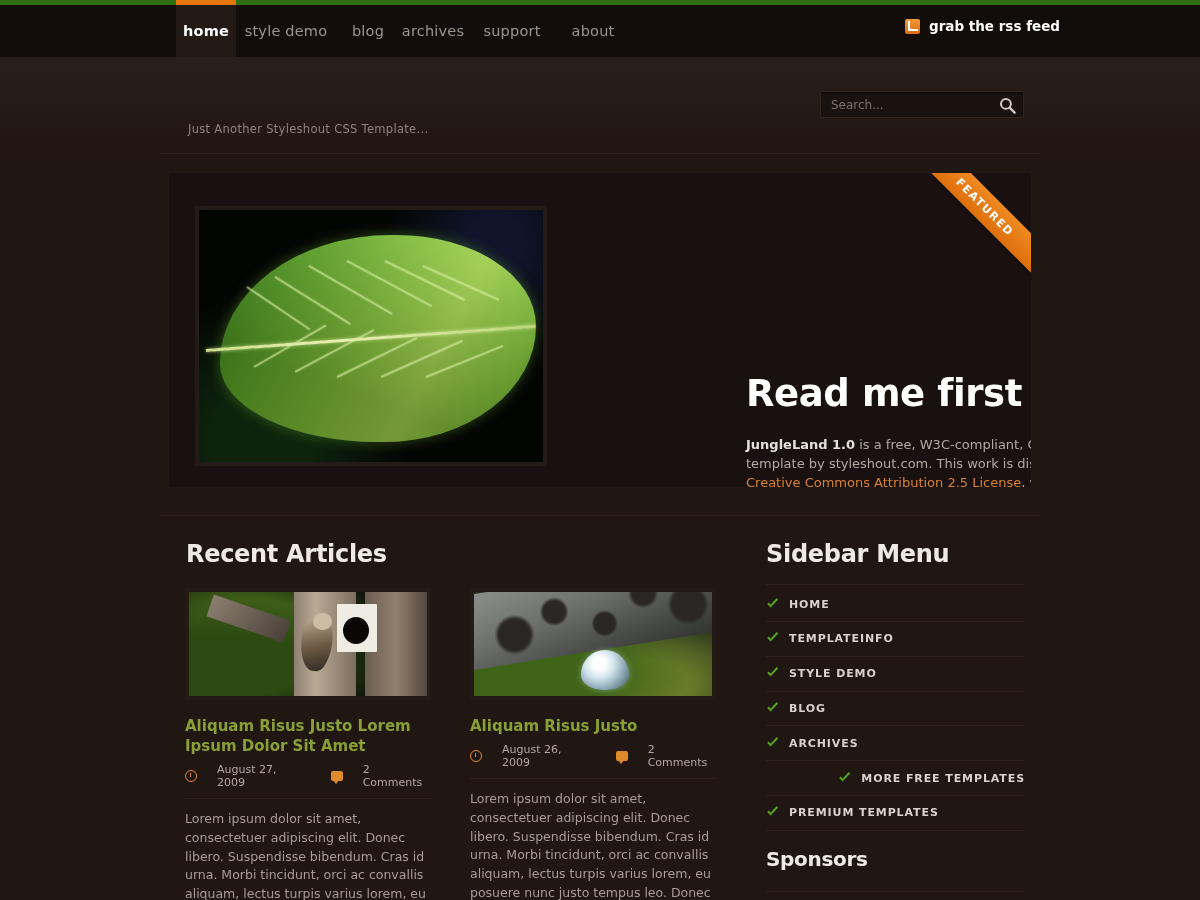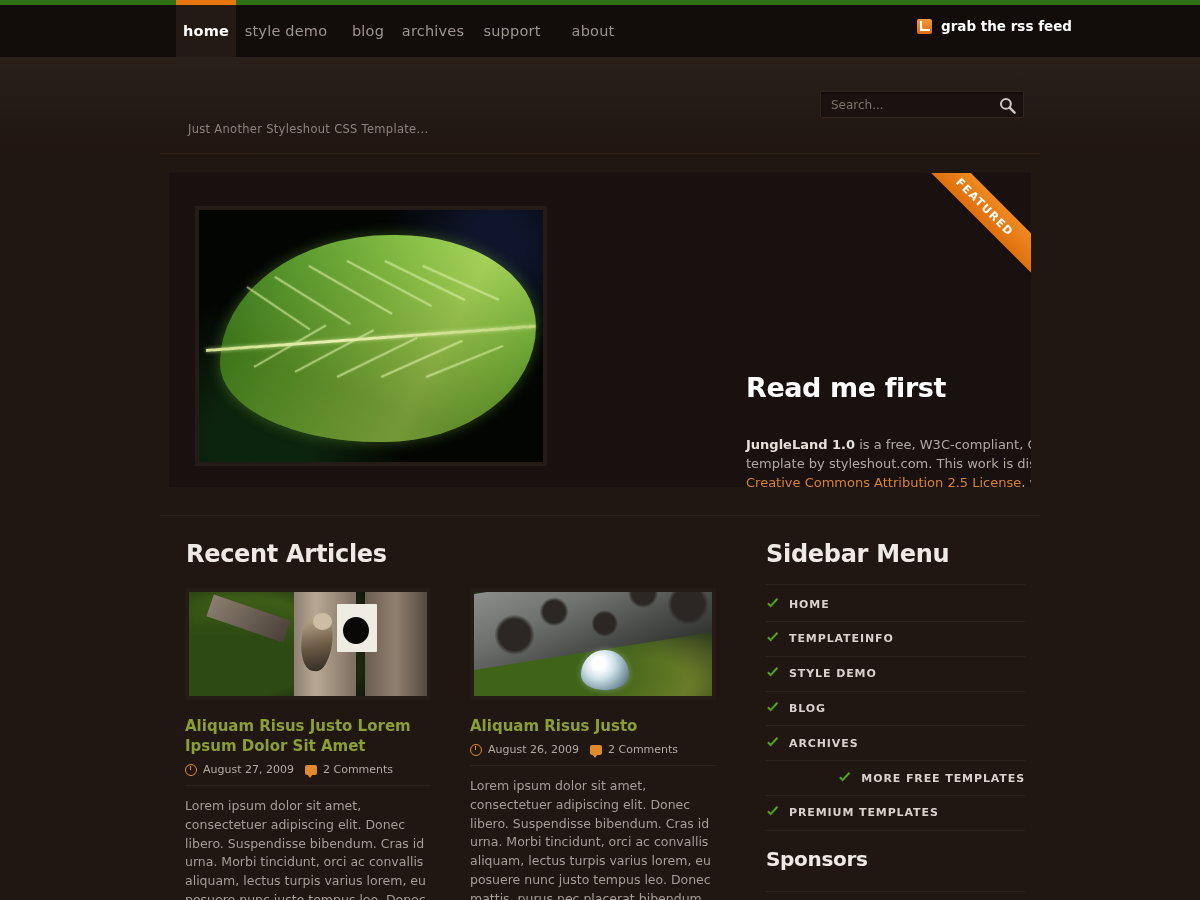--- a/index.html
+++ b/index.html
@@ -31,21 +31,21 @@
   .nav-item {
     position:absolute; top:0; height:52px;
     display:flex; align-items:center; justify-content:center;
     font-size:14.5px; color:#9d948e; letter-spacing:.2px;
     cursor:pointer;
   }
   .nav-item.active {
     background:#231a15; color:#ffffff; font-weight:bold;
   }
   #rss {
-    position:absolute; top:0; right:128px; height:52px;
+    position:absolute; top:0; right:140px; height:52px;
     display:flex; align-items:center; gap:9px;
     font-size:13.5px; font-weight:bold; color:#ffffff; cursor:pointer;
   }
   #rss .rss-glyph {
     width:15px; height:15px; border-radius:2px;
     background:linear-gradient(#f29a3c,#dd6b0b);
     position:relative; flex:none;
   }
   #rss .rss-glyph::before {
     content:""; position:absolute; left:2.5px; bottom:2.5px;
@@ -134,21 +134,21 @@
     box-shadow:0 0 2px rgba(220,240,180,.35);
   }
   .leaf-shadow {
     position:absolute; left:6%; top:10%; width:92%; height:82%;
     border-radius:54% 44% 48% 50% / 62% 44% 56% 38%;
     background:linear-gradient(200deg, rgba(255,255,255,.10) 0%, rgba(0,0,0,.30) 70%);
   }
 
   #feat-title {
     position:absolute; left:577px; top:199px;
-    font-size:27px; font-weight:bold; color:#ffffff; letter-spacing:-.4px;
+    font-size:37px; font-weight:bold; color:#ffffff; letter-spacing:-.4px;
     cursor:pointer;
   }
   #feat-meta {
     position:absolute; left:577px; top:236px;
     font-size:10.5px; letter-spacing:.5px; color:#8b8079;
   }
   #feat-meta .hl { color:#93b53d; font-weight:bold; }
   #feat-body {
     position:absolute; left:577px; top:262px; width:418px;
     font-size:13px; line-height:19px; color:#b3a9a2;
@@ -249,21 +249,21 @@
     border-radius:50% 50% 46% 46% / 62% 62% 38% 38%;
     box-shadow:0 0 6px rgba(220,240,250,.35);
   }
 
   .art-title {
     margin-top:16px; font-size:15px; line-height:20px;
     color:#8a9f35; cursor:pointer;
   }
   .art-meta {
     margin-top:7px; font-size:11px; color:#b3a9a2;
-    display:flex; align-items:center; gap:6px;
+    display:flex; align-items:center; gap:20px;
   }
   .ico-clock {
     width:12px; height:12px; border:1.8px solid #e08a2e; border-radius:50%;
     position:relative; flex:none;
   }
   .ico-clock::after {
     content:""; position:absolute; left:4px; top:1.6px;
     width:1.4px; height:4px; background:#e08a2e;
   }
   .ico-comment {

